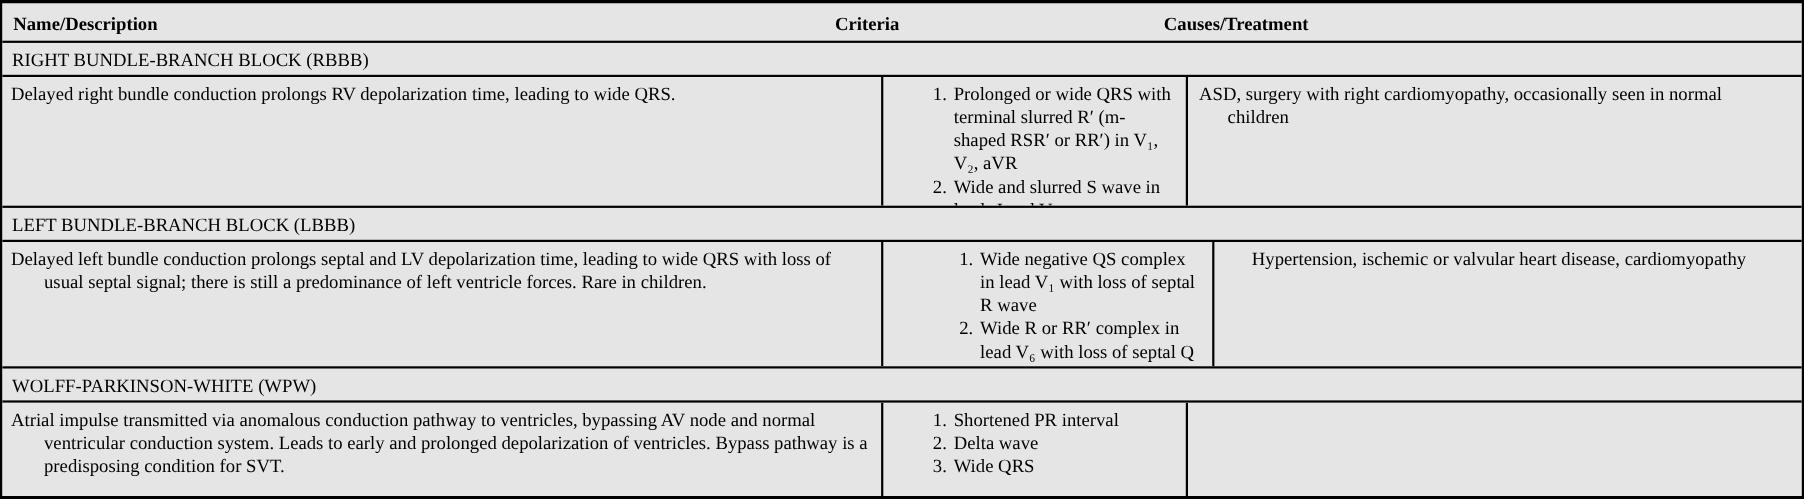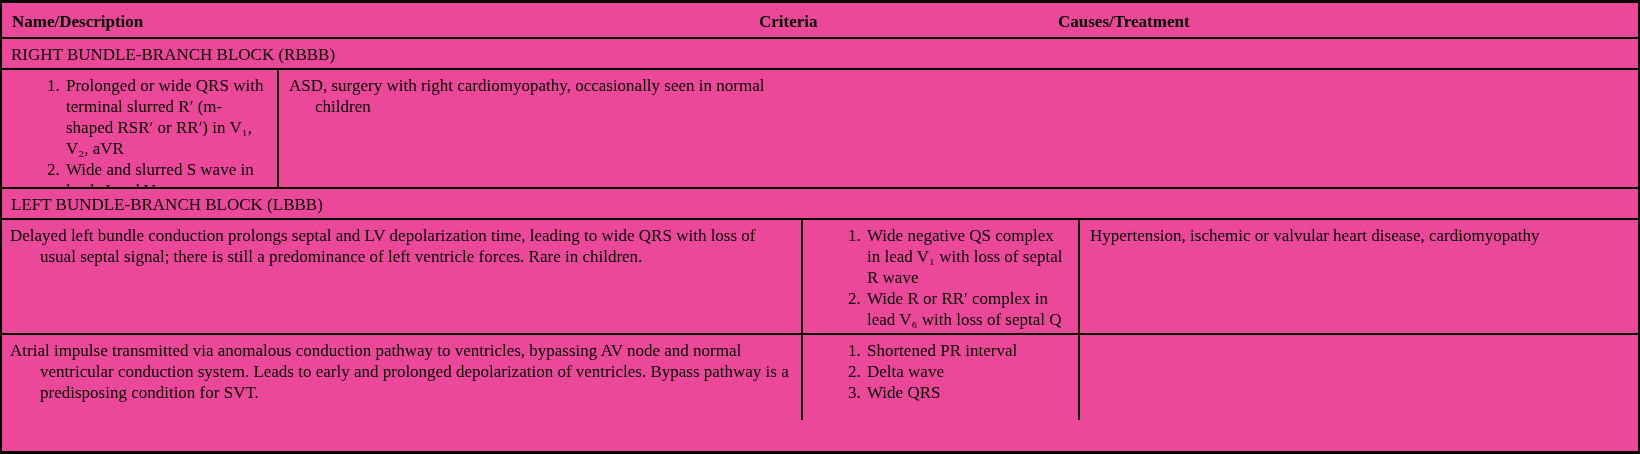--- a/index.html
+++ b/index.html
@@ -5,21 +5,21 @@
   html, body {
     margin: 0;
     padding: 0;
     background: #ffffff;
   }
   .doc {
     position: relative;
     width: 1640px;
     height: 454px;
     box-sizing: border-box;
-    background: #ec4899;
+    background: #e5e5e5;
     color: #000000;
     font-family: "Liberation Serif", "DejaVu Serif", "DejaVu Sans", serif;
     font-size: 17px;
     line-height: 21px;
     border-top: 3px solid #000;
     border-bottom: 3px solid #000;
     border-left: 2px solid #000;
     border-right: 2px solid #000;
     overflow: hidden;
   }
@@ -44,21 +44,21 @@
   .h3 { left: 1056px; }
   .name-row {
     height: 31px;
     padding: 5px 8px 0 9px;
   }
   .data-row {
     display: flex;
     align-items: stretch;
   }
   .data-row-1 { height: 119px; }
-  .data-row-2 { height: 115px; }
+  .data-row-2 { height: 115px; gap: 24px; }
   .data-row-3 { height: 85px; border-bottom: none; }
   .cell {
     box-sizing: border-box;
     overflow: hidden;
   }
   .cell.desc {
     width: 801px;
     border-right: 2px solid #000;
   }
   .cell.crit {
@@ -96,20 +96,23 @@
   <div class="row header-row">
     <span class="h h1">Name/Description</span>
     <span class="h h2">Criteria</span>
     <span class="h h3">Causes/Treatment</span>
   </div>
 
   <div class="row name-row">
     <span>RIGHT BUNDLE-BRANCH BLOCK (RBBB)</span>
   </div>
   <div class="row data-row data-row-1">
+    <div class="cell desc">
+      <p>Delayed right bundle conduction prolongs RV depolarization time, leading to wide QRS.</p>
+    </div>
     <div class="cell crit">
       <ol>
           <li>Prolonged or wide QRS with terminal slurred R′ (m-shaped RSR′ or RR′) in V₁, V₂, aVR</li>
           <li>Wide and slurred S wave in leads I and V₆</li>
         </ol>
     </div>
     <div class="cell caus">
       <p>ASD, surgery with right cardiomyopathy, occasionally seen in normal children</p>
     </div>
   </div>
@@ -125,20 +128,23 @@
       <ol>
           <li>Wide negative QS complex in lead V₁ with loss of septal R wave</li>
           <li>Wide R or RR′ complex in lead V₆ with loss of septal Q wave</li>
         </ol>
     </div>
     <div class="cell caus">
       <p>Hypertension, ischemic or valvular heart disease, cardiomyopathy</p>
     </div>
   </div>
 
+  <div class="row name-row">
+    <span>WOLFF-PARKINSON-WHITE (WPW)</span>
+  </div>
   <div class="row data-row data-row-3">
     <div class="cell desc">
       <p>Atrial impulse transmitted via anomalous conduction pathway to ventricles, bypassing AV node and normal ventricular conduction system. Leads to early and prolonged depolarization of ventricles. Bypass pathway is a predisposing condition for SVT.</p>
     </div>
     <div class="cell crit">
       <ol>
           <li>Shortened PR interval</li>
           <li>Delta wave</li>
           <li>Wide QRS</li>
         </ol>

